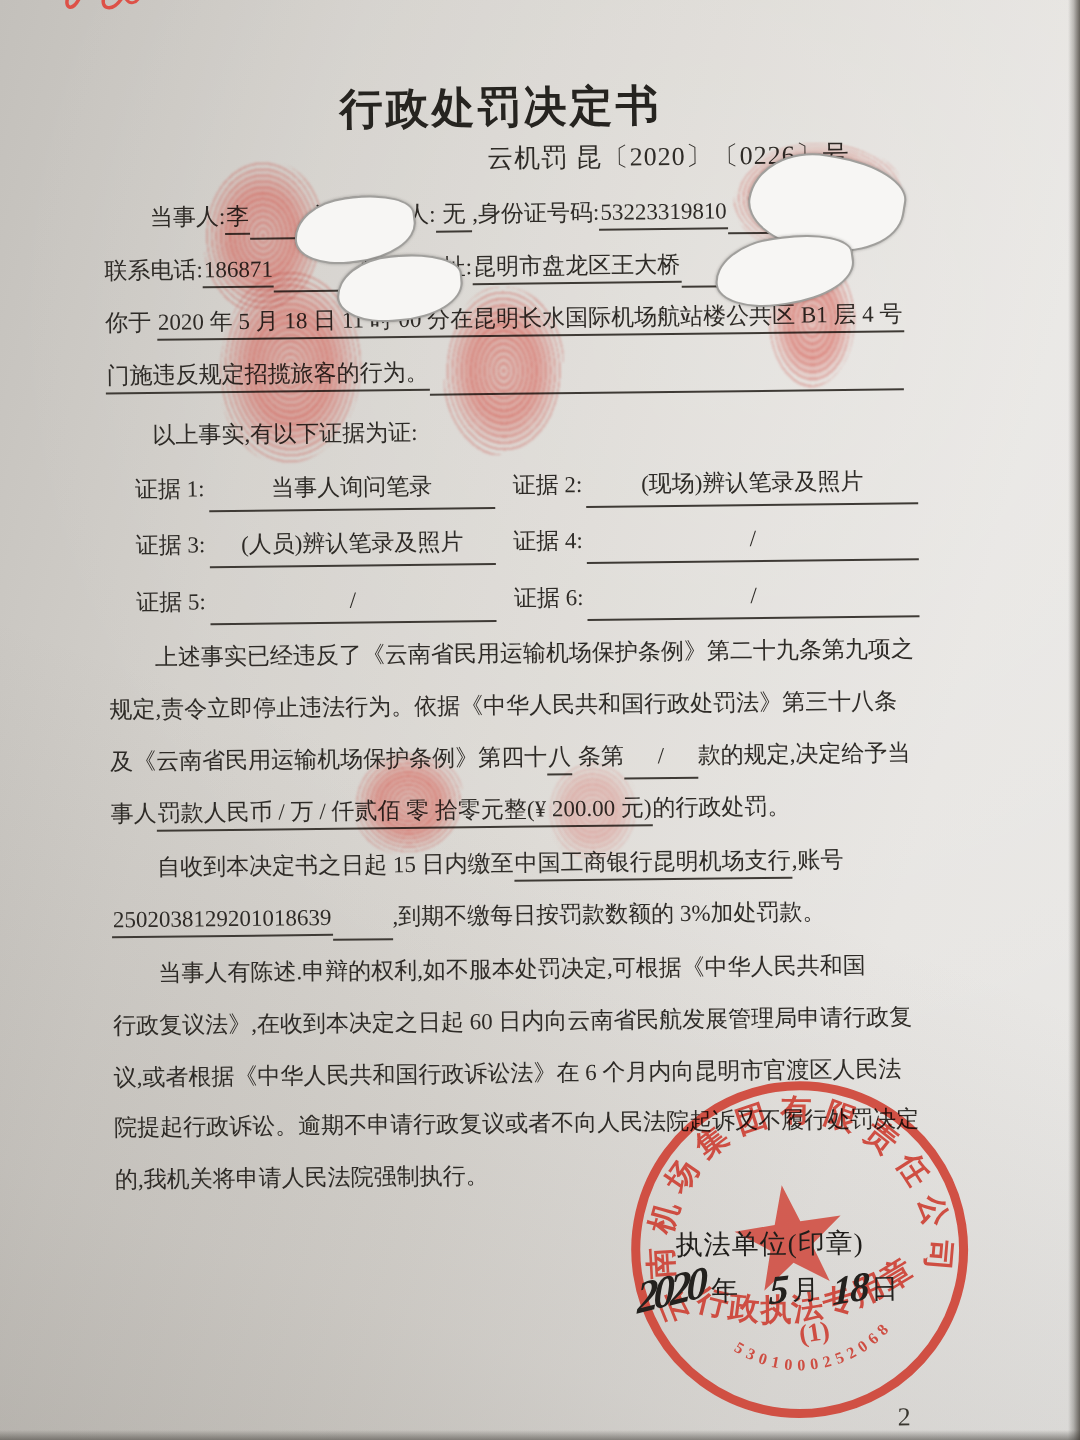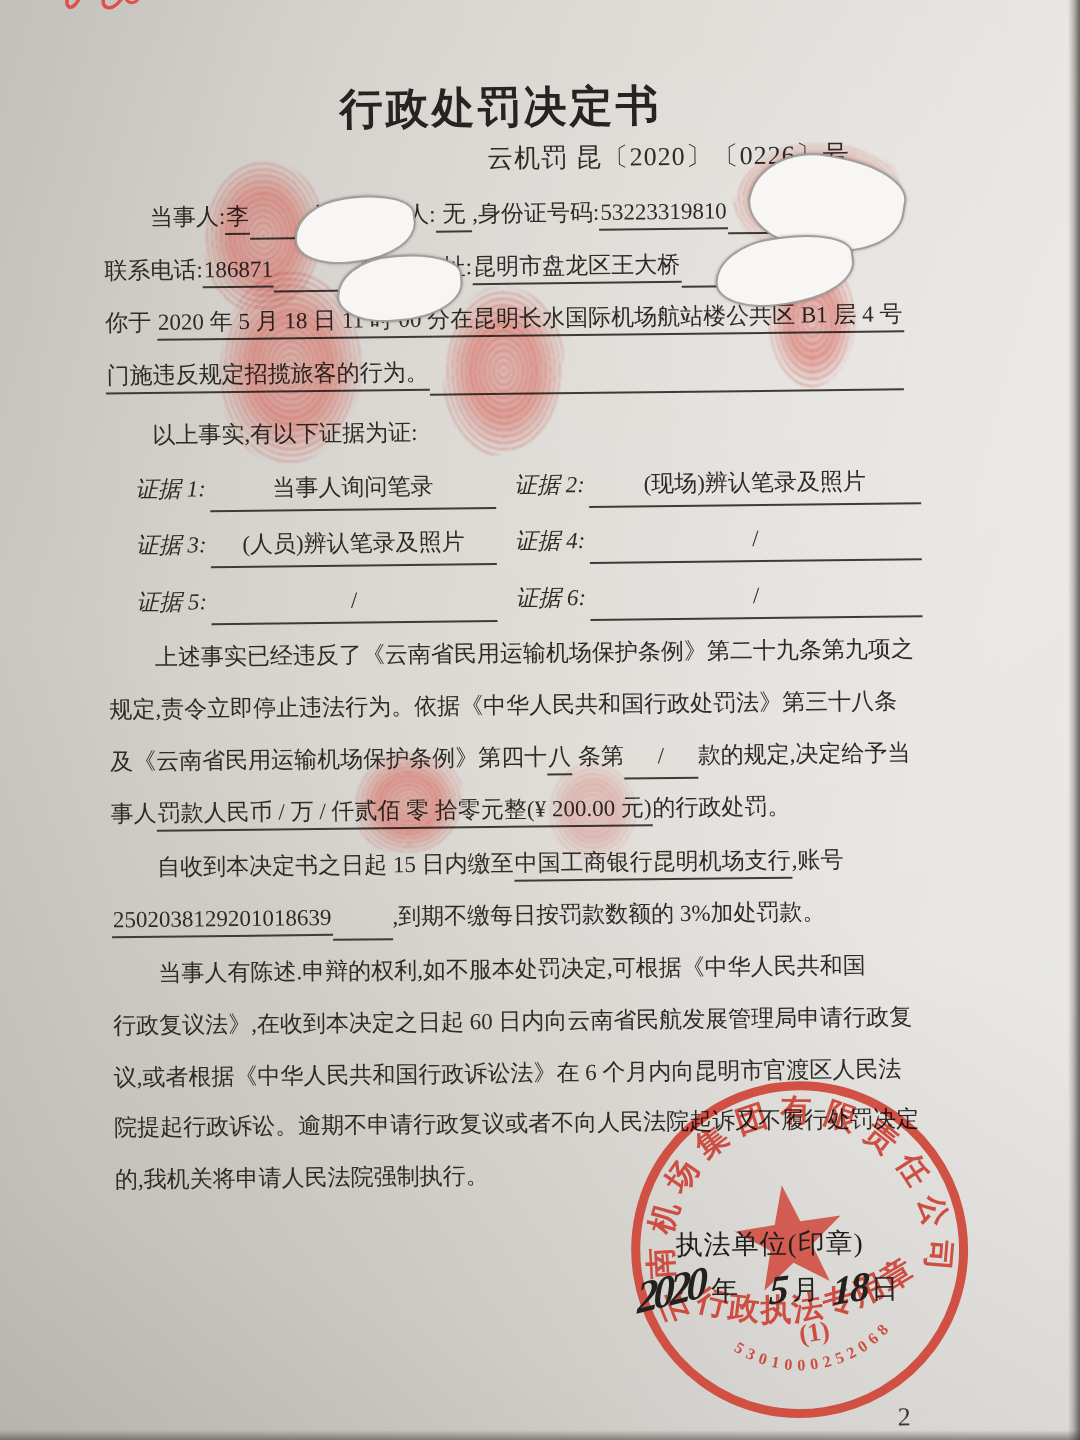--- a/index.html
+++ b/index.html
@@ -18,21 +18,21 @@
     font-size:43px;font-weight:700;letter-spacing:3px;color:#262420;}
   .doc-no{position:absolute;top:140px;left:492px;font-size:26px;letter-spacing:1px;}
   .lines{position:absolute;left:108px;top:0;width:812px;}
   .line{position:absolute;left:0;white-space:nowrap;font-size:23px;line-height:34px;}
   .line.ind{padding-left:46px;}
   .line.ev{padding-left:28px;}
   .seg{vertical-align:baseline;}
   .seg.u{border-bottom:2px solid #3e3a35;padding:0 1px 4px;}
   .seg.c{display:inline-block;text-align:center;}
   .line.ev .seg.u{margin-right:18px;}
-  .line.ev .seg:not(.u){margin-right:4px;font-style:italic;}
+  .line.ev .seg:not(.u){margin-right:4px;}
   .sig-label{position:absolute;left:668px;top:1228px;font-size:27px;letter-spacing:1px;color:#1f1d1a;z-index:6;}
   .date-line{position:absolute;left:628px;top:1266px;display:flex;align-items:center;z-index:6;color:#21201d;}
   .hw{display:inline-block;font-style:italic;font-weight:700;color:#23211e;}
   .hw.y{font-size:44px;transform:rotate(-13deg) skewX(-14deg);letter-spacing:-5px;margin-right:4px;}
   .hw.m{font-size:40px;transform:rotate(-6deg) skewX(-9deg);margin-left:28px;}
   .hw.d{font-size:40px;transform:rotate(-9deg) skewX(-10deg);letter-spacing:-2px;margin-left:10px;}
   .pr{font-size:27px;margin:0 3px;}
   .seal{position:absolute;left:611px;top:1071px;width:362px;height:362px;mix-blend-mode:multiply;opacity:.92;z-index:5;}
   .ring{fill:none;stroke:#cf4437;stroke-width:9;}
   .star{fill:#d14a3e;opacity:.95;}

